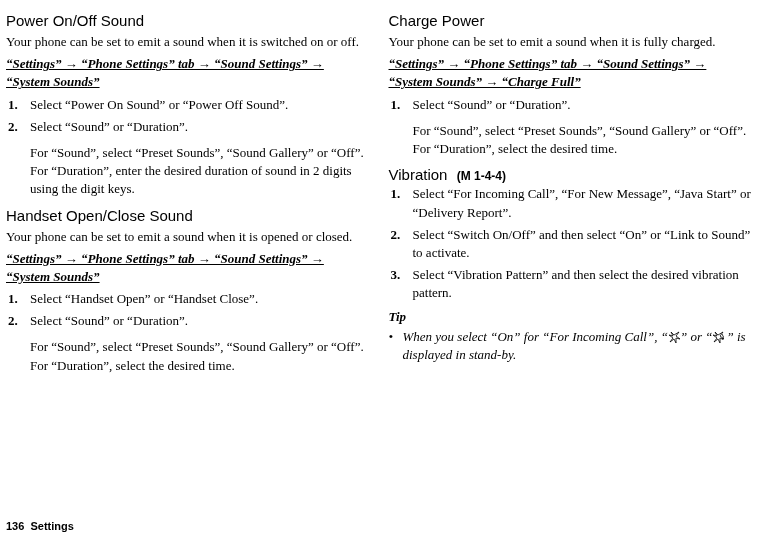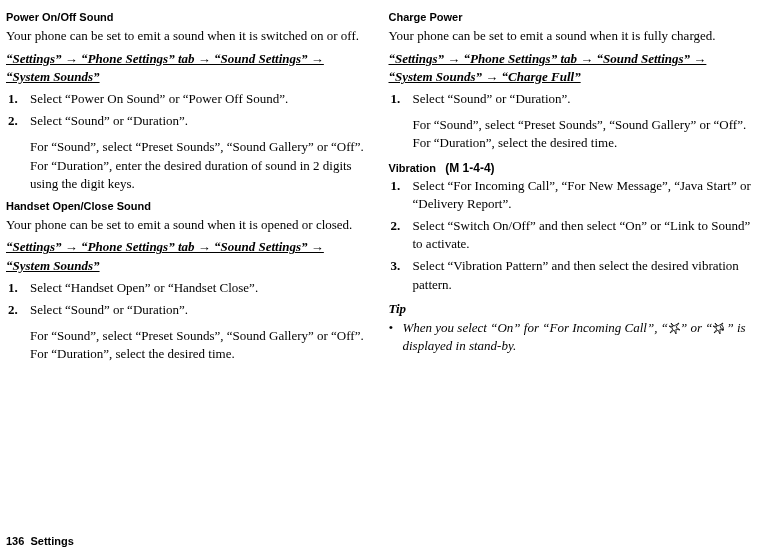--- a/index.html
+++ b/index.html
@@ -18,22 +18,22 @@
       padding: 6px 8px 0 6px;
       gap: 18px;
       height: 510px;
     }
     .column {
       flex: 1;
       min-width: 0;
     }
     .section-title {
       font-family: Arial, Helvetica, sans-serif;
-      font-weight: bold;
-      font-size: 11px;
+      font-weight: normal;
+      font-size: 15px;
       margin: 4px 0 2px 0;
     }
     .intro {
       margin: 0 0 4px 0;
     }
     .path {
       font-style: italic;
       font-weight: bold;
       margin: 2px 0 4px 0;
       text-decoration: underline;
@@ -73,21 +73,21 @@
     }
     .menu-code {
       font-family: Arial, Helvetica, sans-serif;
       font-weight: bold;
       font-size: 12px;
       margin-left: 6px;
     }
     .footer {
       position: absolute;
       left: 6px;
-      bottom: 2px;
+      bottom: 17px;
       font-family: Arial, Helvetica, sans-serif;
       font-size: 11px;
       font-weight: bold;
     }
     .icon-spark svg {
       vertical-align: -2px;
     }
   </style>
 </head>
 <body>

